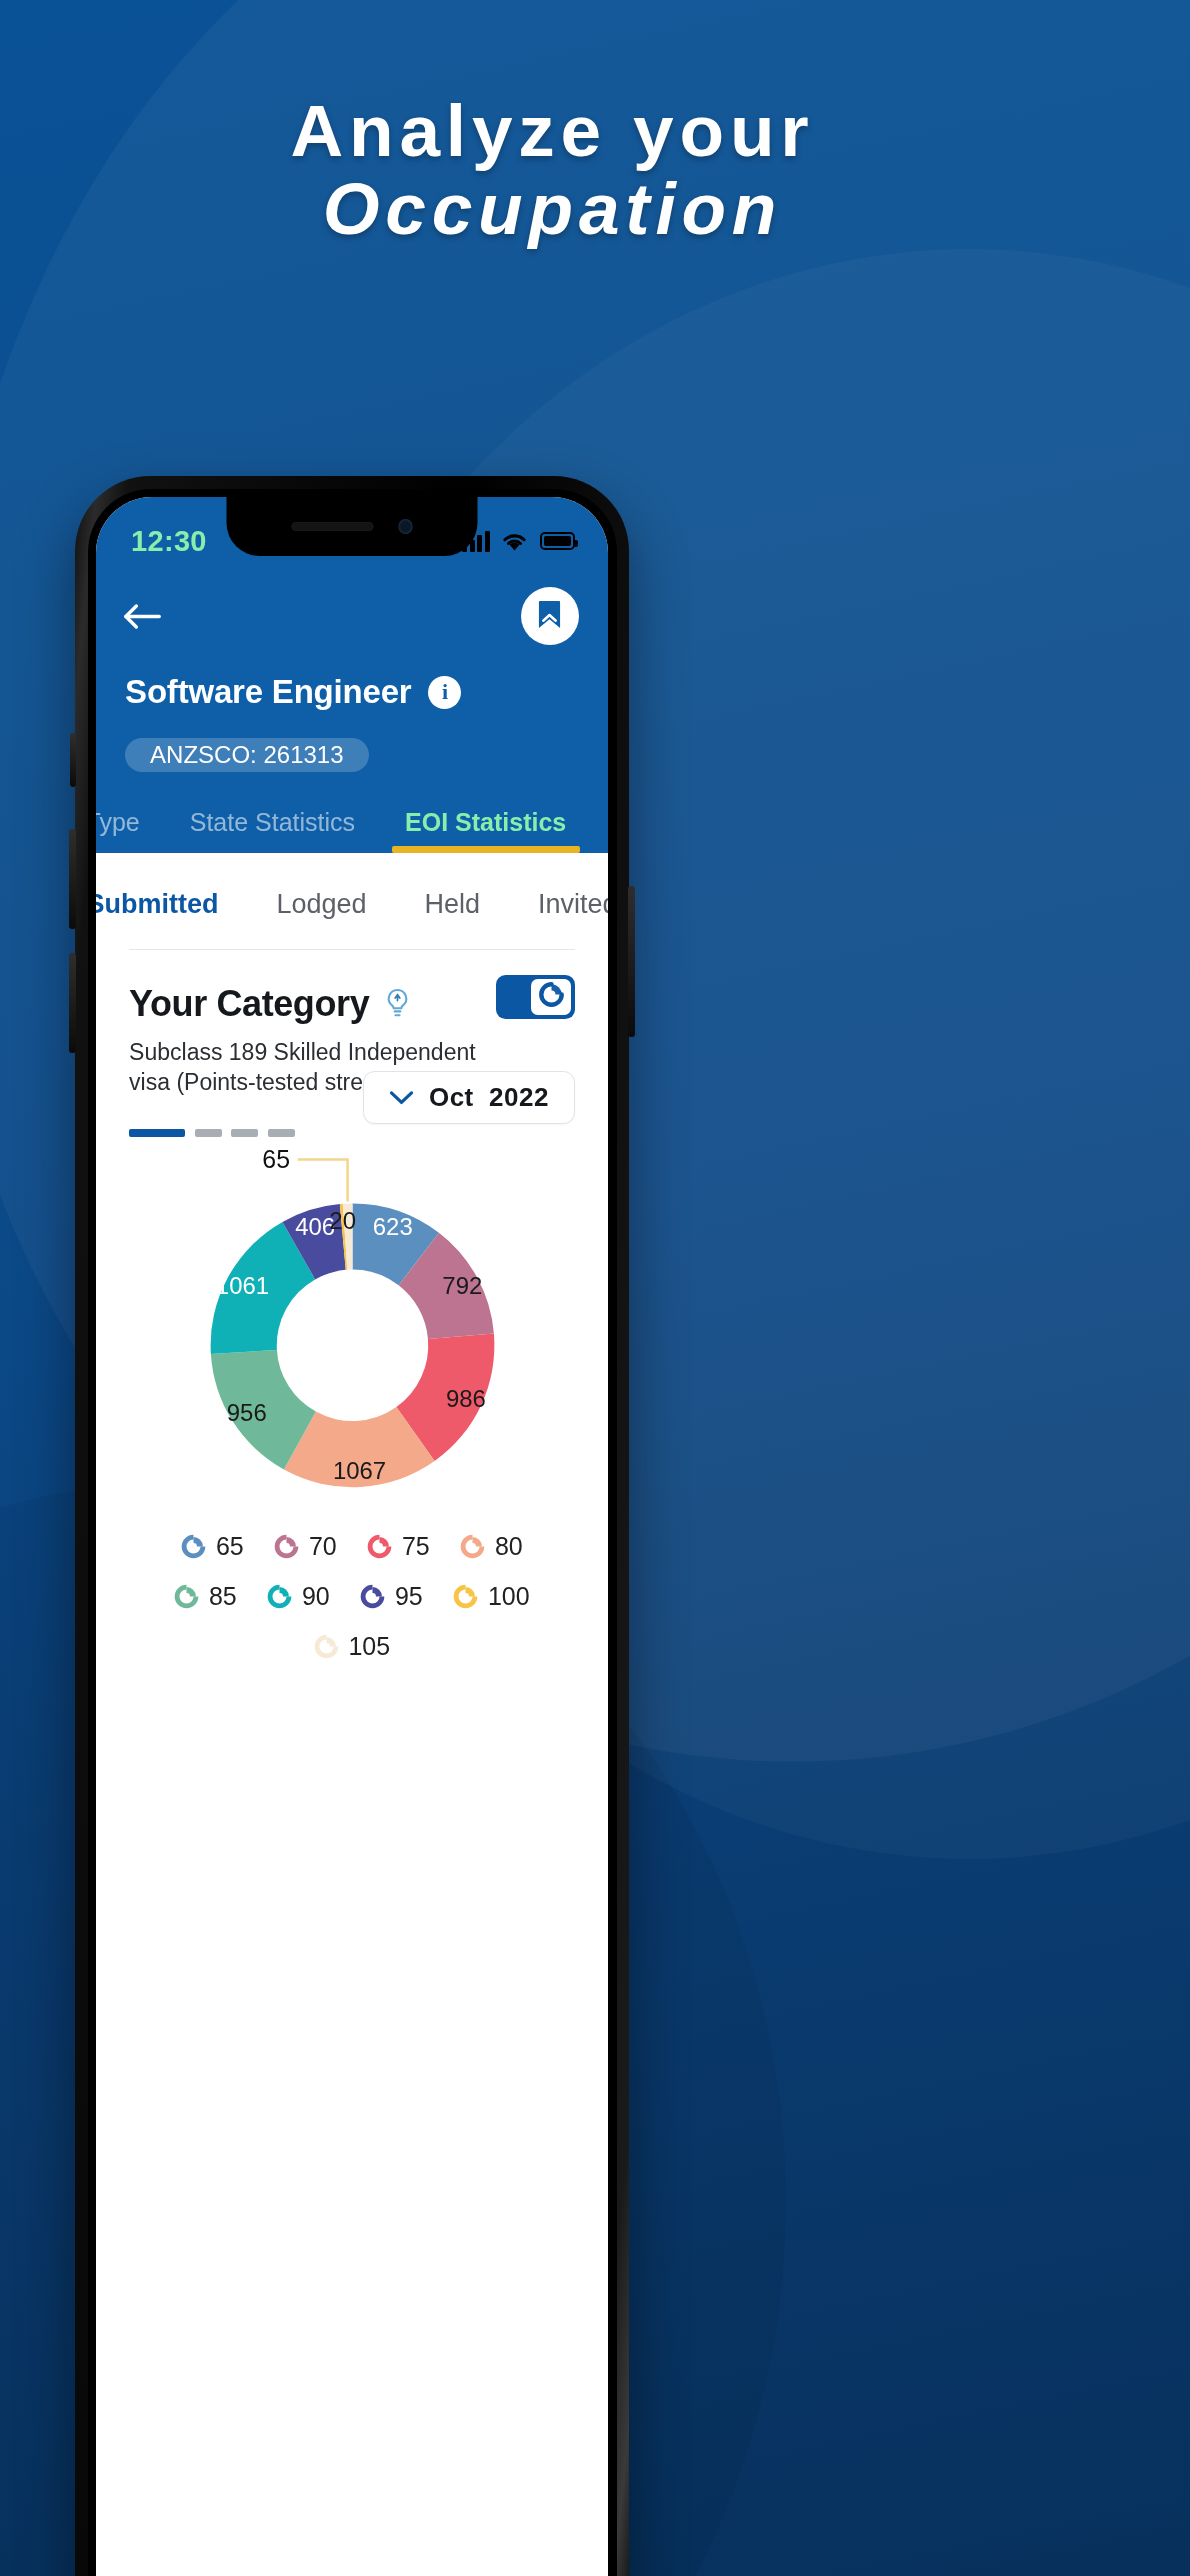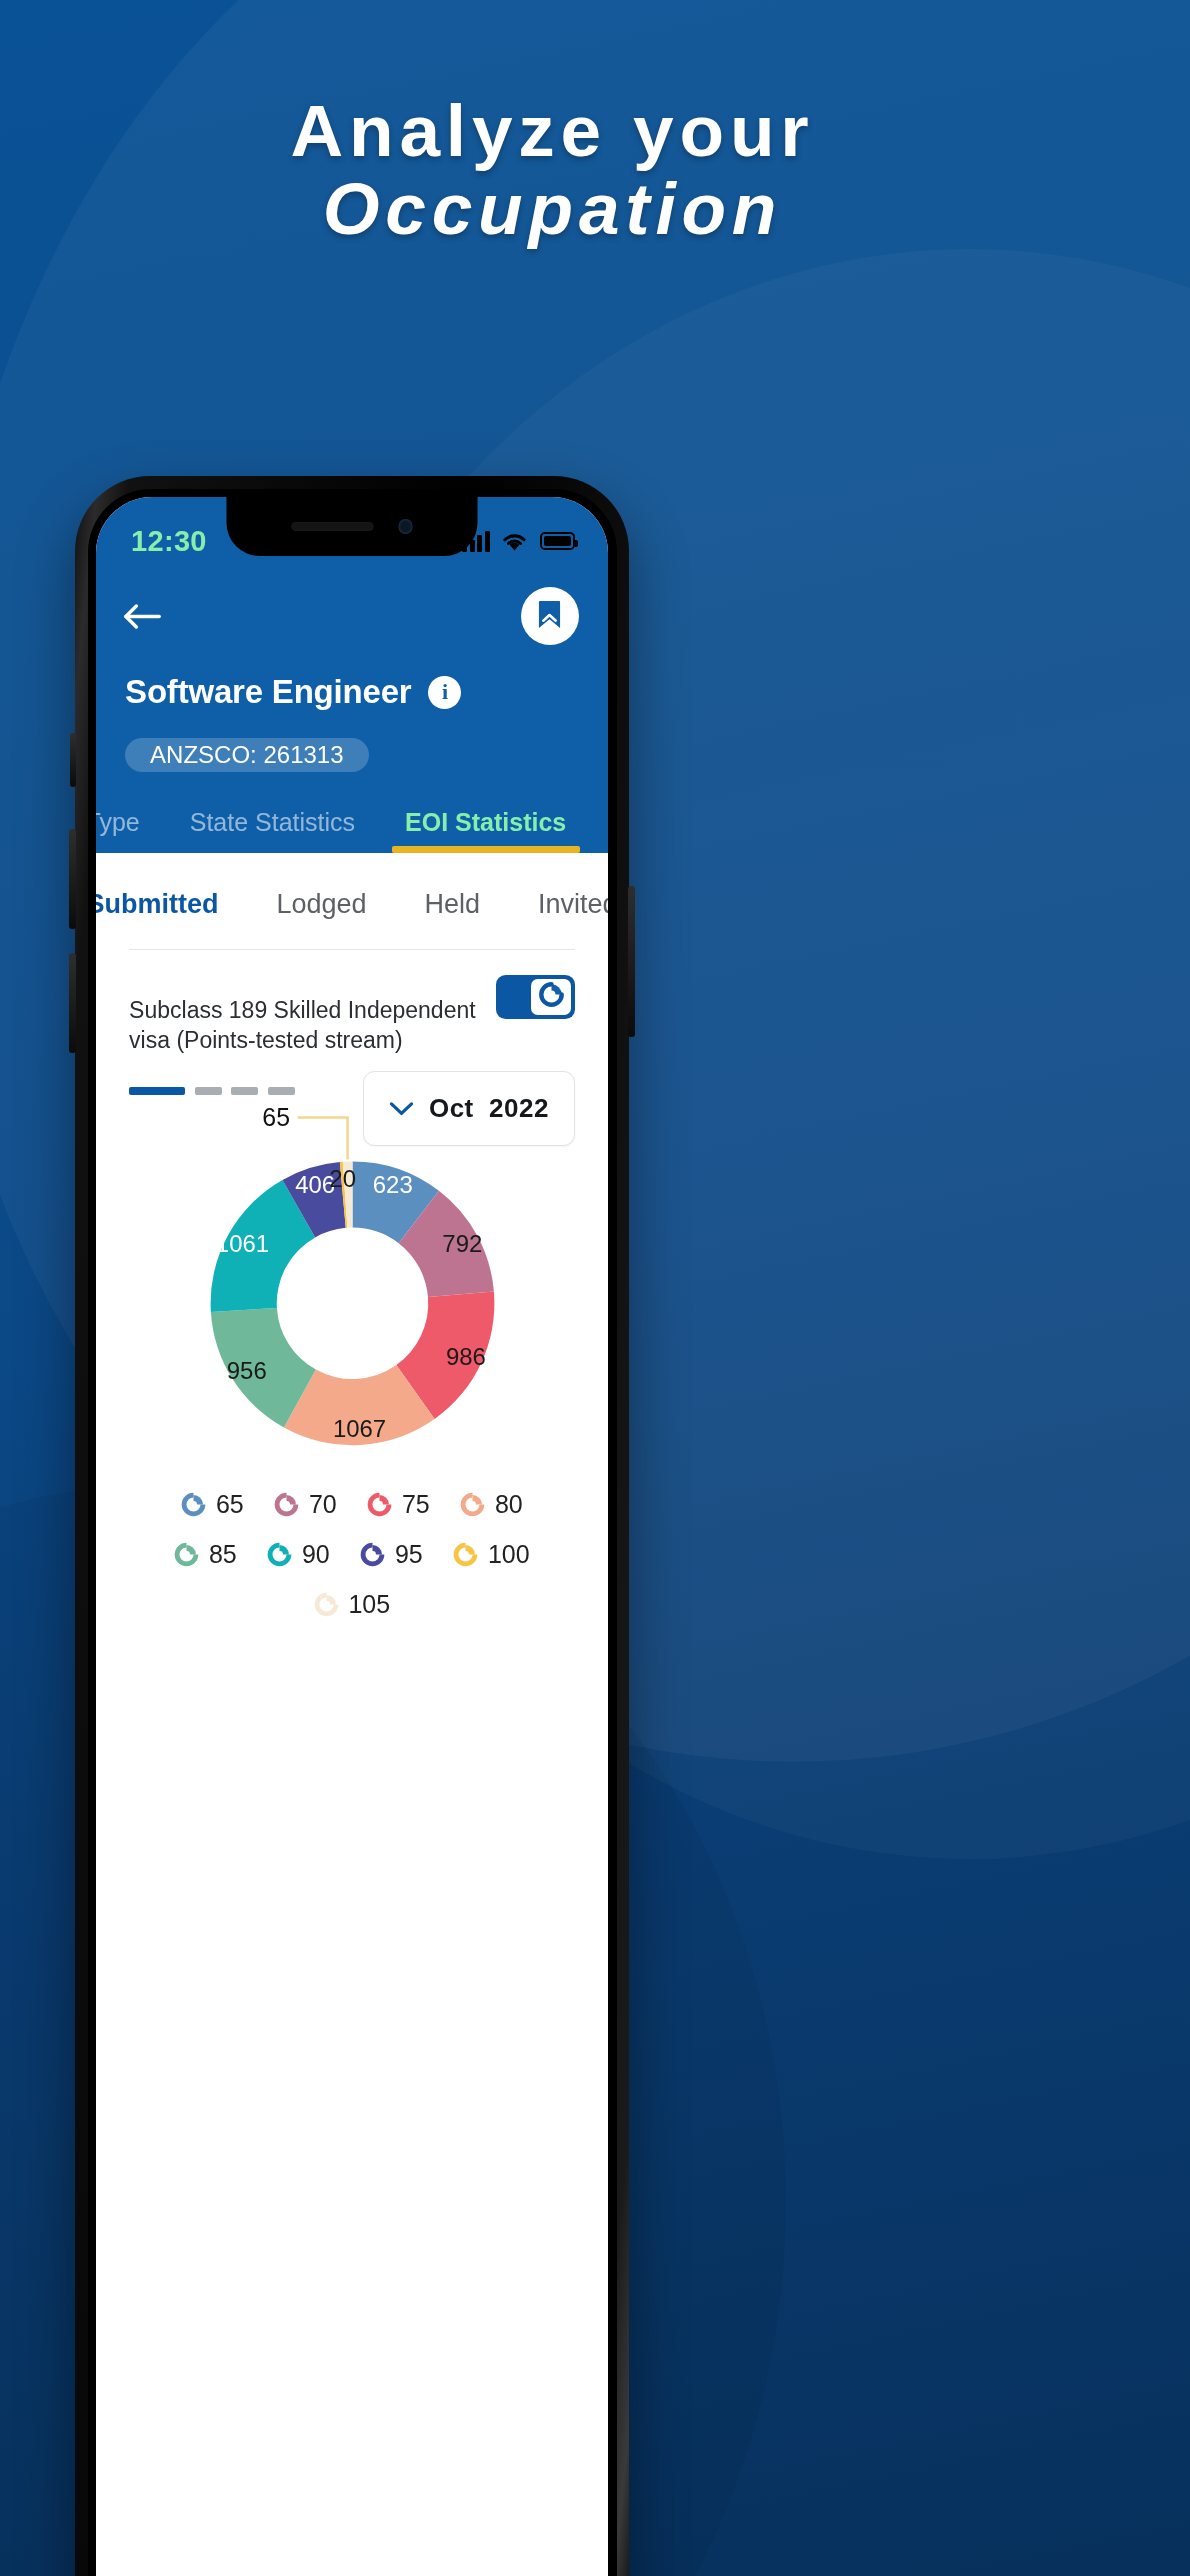--- a/index.html
+++ b/index.html
@@ -244,21 +244,21 @@
   }
   .chart-toggle .knob {
     width:40px; height:36px; background:#fff; border-radius:6.7px;
     display:flex; align-items:center; justify-content:center;
   }
   .month-select {
     position:absolute; right:33px; top:121px;
     border:1.4px solid #dfe2e6;
     border-radius:11.5px;
     background:#fff;
-    padding:21px 25px;
+    padding:10px 25px;
     display:flex; align-items:center; gap:15.3px;
     font-size:26px; font-weight:bold; color:#15181c;
     cursor:pointer;
     box-shadow:0 1px 1.9px rgba(0,0,0,0.04);
   }
   .month-select .mo { letter-spacing:0.5px; }
   .month-select .yr { letter-spacing:0.5px; }
 
   .dots { display:flex; align-items:center; gap:9.6px; margin-top:31px; }
   .dot { width:27px; height:7.7px; border-radius:1.9px; background:#a9aeb5; }
@@ -390,20 +390,31 @@
       <div class="app-body">
 
         <div class="subtabs">
           <div class="subtab active">Submitted</div>
           <div class="subtab">Lodged</div>
           <div class="subtab">Held</div>
           <div class="subtab">Invited</div>
         </div>
 
         <div class="cat-block">
+          <div class="cat-head">
+            <span class="cat-title">Your Category</span>
+            <span class="bulb">
+              <svg width="29" height="33" viewBox="0 0 30 34">
+                <path d="M15 3 a9 9 0 0 0 -5.4 16.2 c1 0.8 1.4 1.8 1.5 2.8 h7.8 c0.1 -1 0.5 -2 1.5 -2.8 A9 9 0 0 0 15 3 z" fill="none" stroke="#5fa8d8" stroke-width="2.1"></path>
+                <rect x="11" y="24" width="8" height="2.3" rx="1.1" fill="#5fa8d8"></rect>
+                <rect x="11.8" y="28" width="6.4" height="2.3" rx="1.1" fill="#5fa8d8"></rect>
+                <path d="M15 8 v6 M12.6 11.4 L15 8 L17.4 11.4" stroke="#2f7fb5" stroke-width="1.8" fill="none" stroke-linecap="round"></path>
+              </svg>
+            </span>
+          </div>
           <div class="cat-sub">Subclass 189 Skilled Independent visa (Points-tested stream)</div>
 
           <div class="chart-toggle">
             <span class="knob">
               <span>
                 <svg width="25" height="25" viewBox="0 0 26 26">
                   <path d="M13 2.4 a10.6 10.6 0 1 0 10.6 10.6" fill="none" stroke="#0b57a4" stroke-width="4.6" stroke-linecap="round"></path>
                   <path d="M13 13 L13 2.4 A10.6 10.6 0 0 1 23.6 13 Z" fill="#0b57a4" opacity="0.95"></path>
                   <circle cx="13" cy="13" r="4.1" fill="#fff"></circle>
                 </svg>

